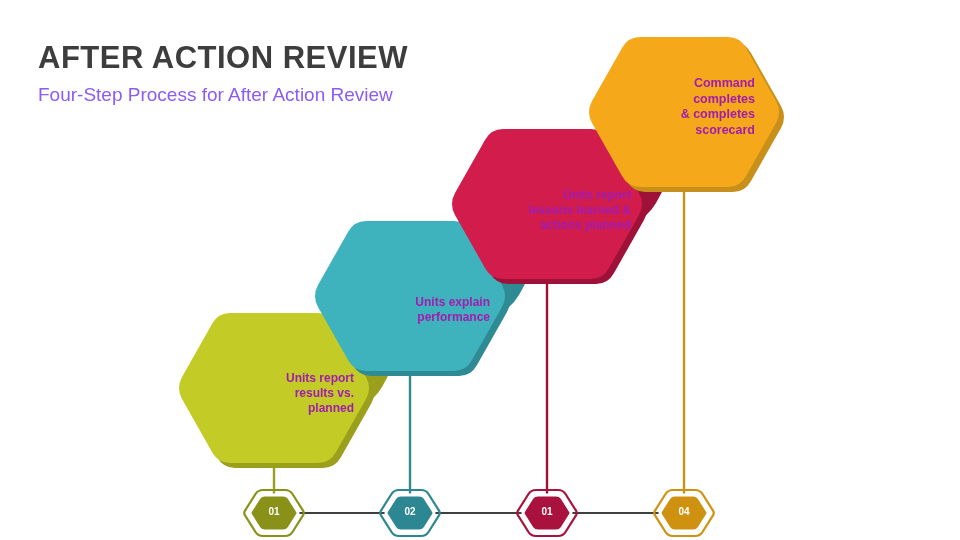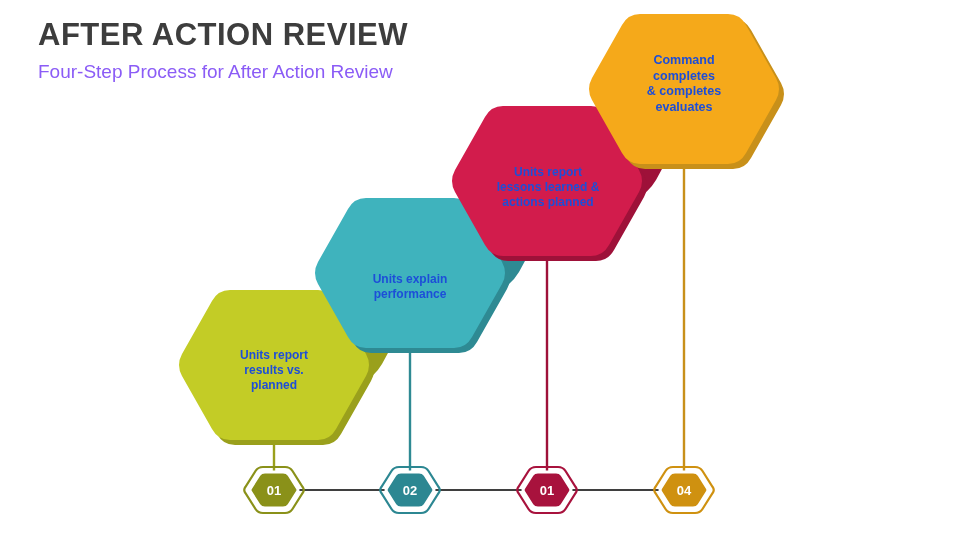--- a/index.html
+++ b/index.html
@@ -15,20 +15,21 @@
     font-family: "Liberation Sans", "DejaVu Sans", sans-serif;
     position: relative;
   }
 
   #slide {
     position: absolute;
     inset: 0;
     width: 960px;
     height: 392px;
     background: #ffffff;
+    margin-top: 23px;
   }
 
   
   .header {
     position: absolute;
     left: 38px;
     top: 18px;
     width: 620px;
   }
   .title {
@@ -59,37 +60,37 @@
   }
   .stage svg {
     display: block;
     width: 960px;
     height: 540px;
   }
 
   
   .step-label {
     position: absolute;
-    text-align: center;
-    color: #1d4ed8;
+    text-align: right;
+    color: #a21caf;
     font-weight: bold;
     line-height: 1.25;
     pointer-events: none;
     -webkit-font-smoothing: antialiased;
   }
   .step-label.big   { font-size: 12px; }
   .step-label.small { font-size: 12.5px; }
 
   
   .badge-num {
     position: absolute;
     text-align: center;
     color: #ffffff;
     font-weight: bold;
-    font-size: 13px;
+    font-size: 10px;
     line-height: 1;
     pointer-events: none;
   }
 </style>
 </head>
 <body>
 
 <div id="slide">
 
   <div class="header">
@@ -191,21 +192,21 @@
     <div class="step-label big" style="left:465px; top:165px; width:166px;">
       <div>Units report</div>
       <div>lessons learned &amp;</div>
       <div>actions planned</div>
     </div>
 
     <div class="step-label small" style="left:613px; top:53px; width:142px;">
       <div>Command</div>
       <div>completes</div>
       <div>&amp; completes</div>
-      <div>evaluates</div>
+      <div>scorecard</div>
     </div>
 
     <div class="badge-num" style="left:254px; top:484px; width:40px;">01</div>
     <div class="badge-num" style="left:390px; top:484px; width:40px;">02</div>
     <div class="badge-num" style="left:527px; top:484px; width:40px;">01</div>
     <div class="badge-num" style="left:664px; top:484px; width:40px;">04</div>
 
   </div>
 </div>
 

